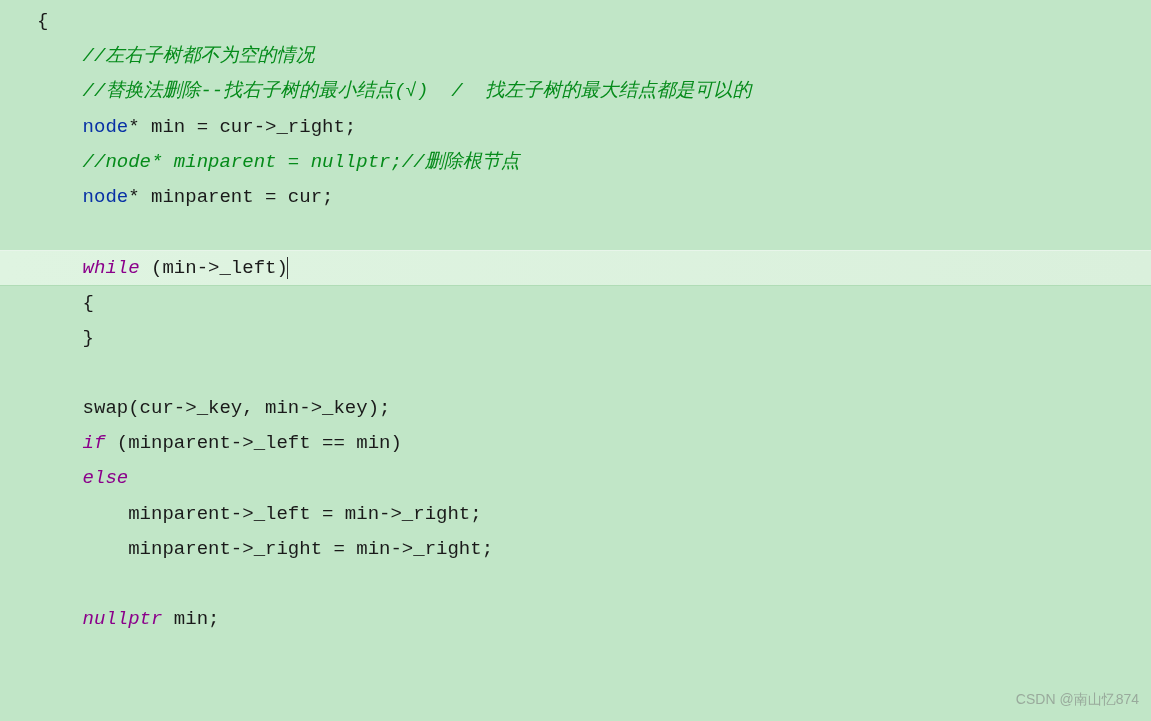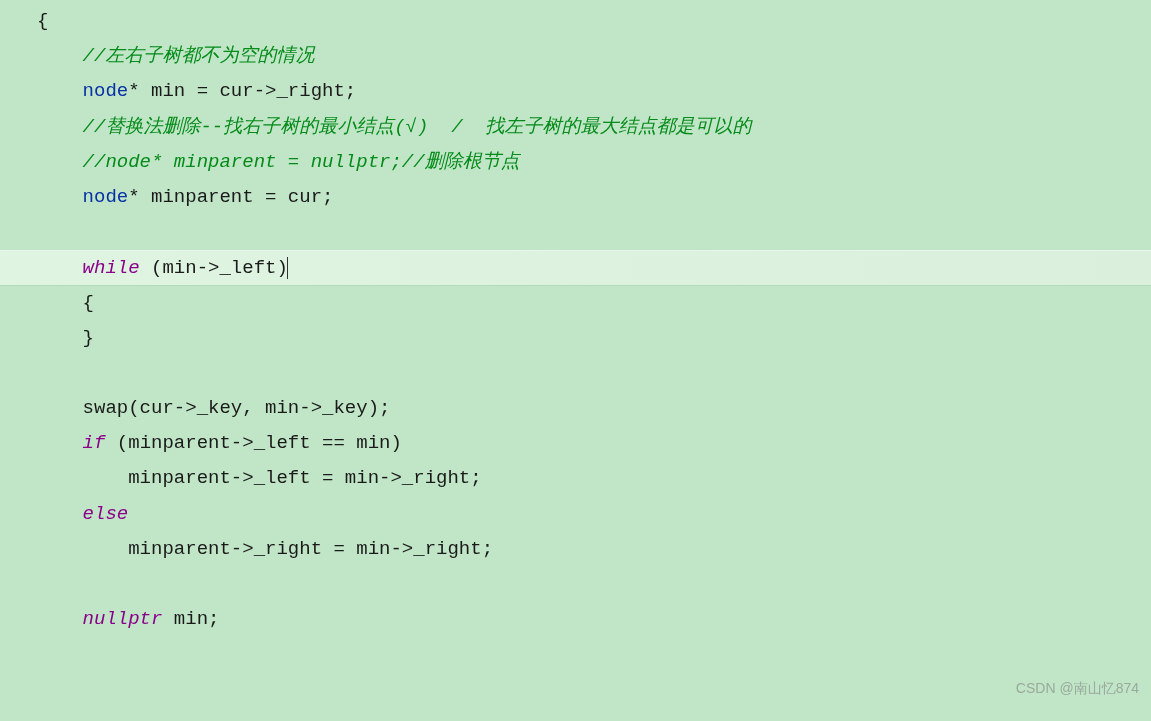--- a/index.html
+++ b/index.html
@@ -48,44 +48,44 @@
     }
     .keyword-type {
       color: #0831a6;
     }
     .keyword {
       color: #8b008b;
       font-style: italic;
     }
     .watermark {
       position: absolute;
-      bottom: 19px;
+      bottom: 8px;
       right: 12px;
       color: rgba(120, 120, 120, 0.55);
       font-size: 14px;
       font-family: sans-serif;
     }
     .cursor {
       border-left: 1px solid #333;
       position: relative;
       margin-left: -1px;
     }
   </style>
 </head>
 <body>
 
 <div class="code-container">
 
   <div class="code-line"><span class="faded-guide"></span><span class="plain">{</span></div>
 
   <div class="code-line"><span class="faded-guide"></span>    <span class="comment">//左右子树都不为空的情况</span></div>
 
+  <div class="code-line"><span class="faded-guide"></span>    <span class="comment">//替换法删除--找右子树的最小结点(√)  /  找左子树的最大结点都是可以的</span></div>
+
   <div class="code-line"><span class="faded-guide"></span>    <span class="keyword-type">node</span><span class="plain">* min = cur-&gt;_right;</span></div>
-
-  <div class="code-line"><span class="faded-guide"></span>    <span class="comment">//替换法删除--找右子树的最小结点(√)  /  找左子树的最大结点都是可以的</span></div>
 
   <div class="code-line"><span class="faded-guide"></span>    <span class="comment">//node* minparent = nullptr;//删除根节点</span></div>
 
   <div class="code-line"><span class="faded-guide"></span>    <span class="keyword-type">node</span><span class="plain">* minparent = cur;</span></div>
 
   <div class="code-line"><span class="faded-guide"></span></div>
 
   <div class="code-line highlight-line"><span class="faded-guide"></span>    <span class="keyword">while</span><span class="plain"> (min-&gt;_left)</span><span class="cursor"></span></div>
 
   <div class="code-line"><span class="faded-guide"></span>    <span class="plain">{</span></div>
@@ -93,23 +93,23 @@
 
 
   <div class="code-line"><span class="faded-guide"></span>    <span class="plain">}</span></div>
 
   <div class="code-line"><span class="faded-guide"></span></div>
 
   <div class="code-line"><span class="faded-guide"></span>    <span class="plain">swap(cur-&gt;_key, min-&gt;_key);</span></div>
 
   <div class="code-line"><span class="faded-guide"></span>    <span class="keyword">if</span><span class="plain"> (minparent-&gt;_left == min)</span></div>
 
+  <div class="code-line"><span class="faded-guide"></span>    <span class="keyword">else</span></div>
+
   <div class="code-line"><span class="faded-guide"></span>    <span class="plain">    minparent-&gt;_left = min-&gt;_right;</span></div>
-
-  <div class="code-line"><span class="faded-guide"></span>    <span class="keyword">else</span></div>
 
   <div class="code-line"><span class="faded-guide"></span>    <span class="plain">    minparent-&gt;_right = min-&gt;_right;</span></div>
 
   <div class="code-line"><span class="faded-guide"></span></div>
 
   <div class="code-line"><span class="faded-guide"></span>    <span class="keyword">nullptr</span><span class="plain"> min;</span></div>
 
 </div>
 
 <div class="watermark">CSDN @南山忆874</div>

